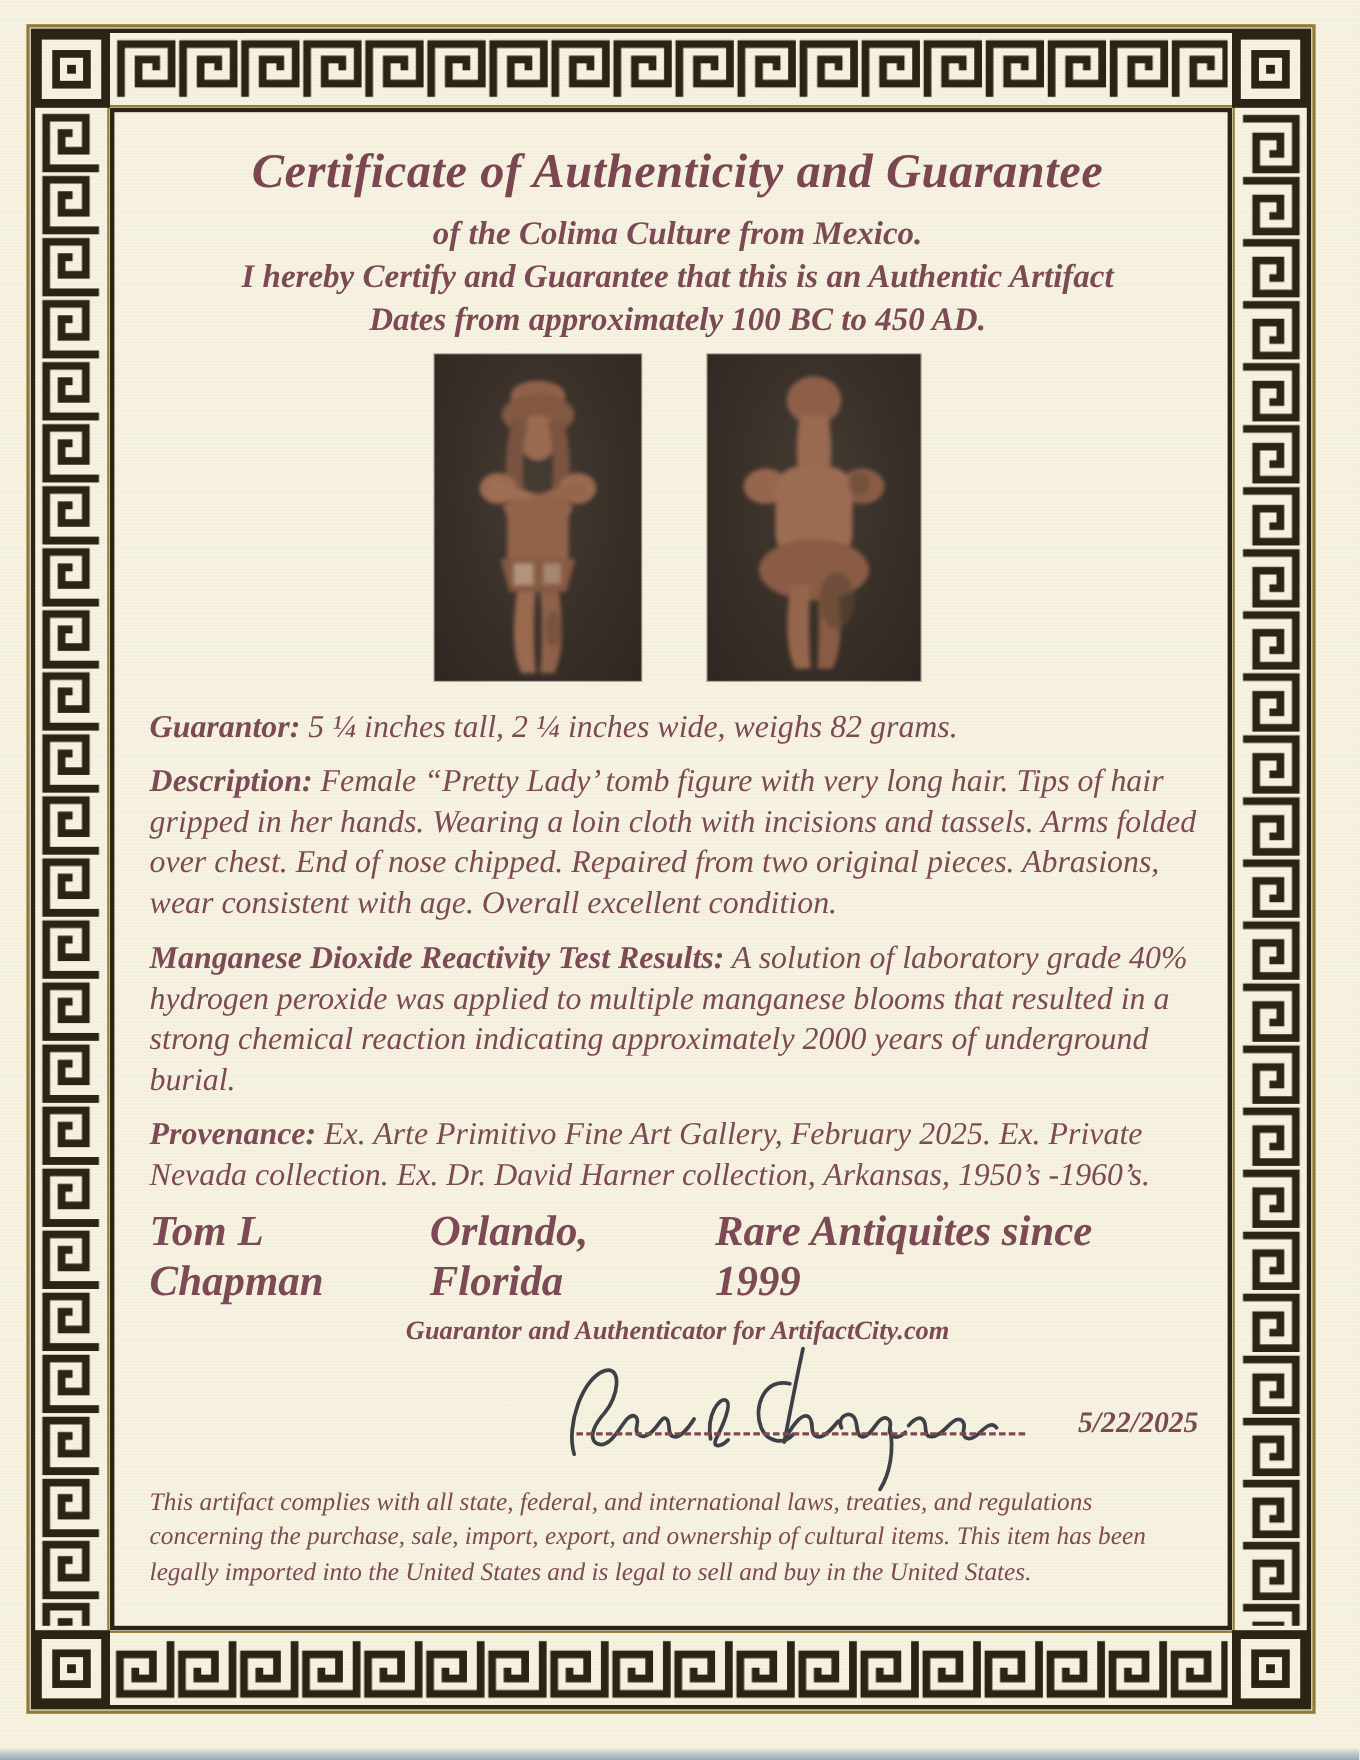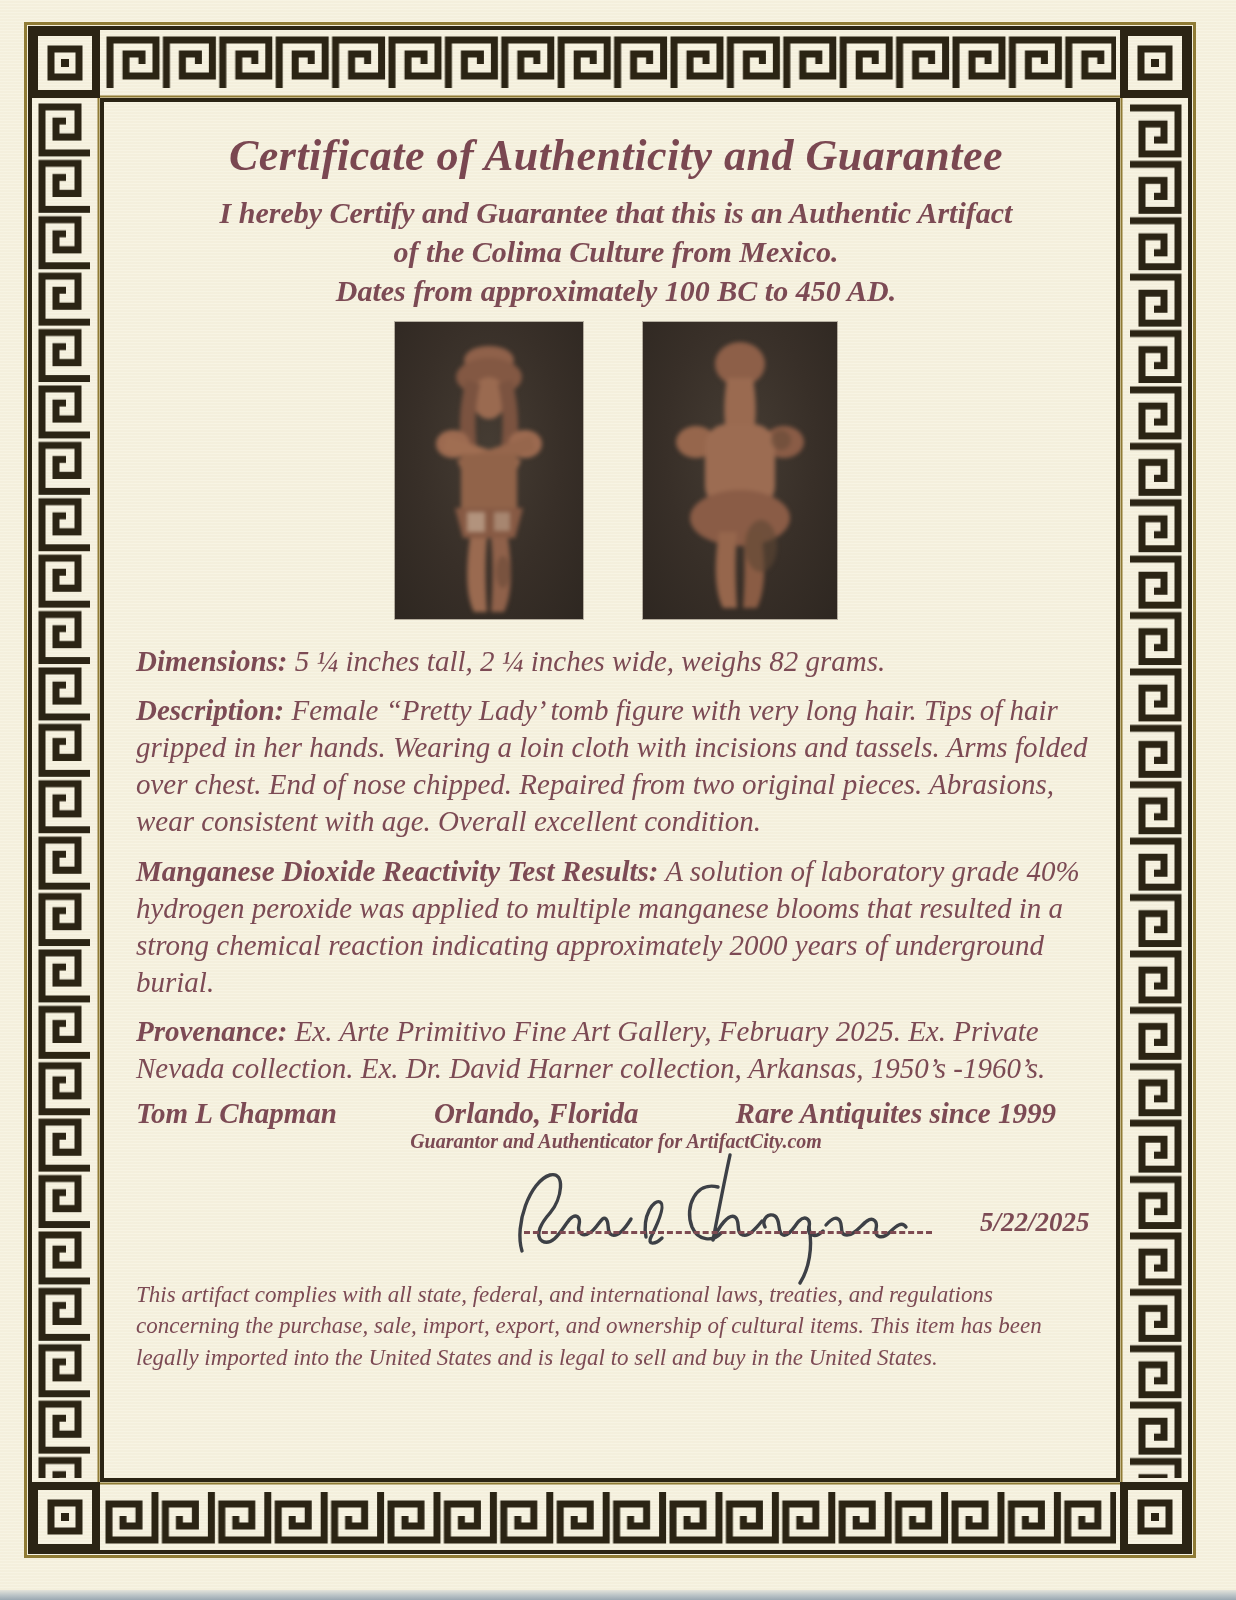--- a/index.html
+++ b/index.html
@@ -34,23 +34,23 @@
   .photo{
     background:radial-gradient(ellipse at 50% 42%, #453c33 0%, #382f28 55%, #2e2721 100%);
     box-shadow:0 0 0 1px rgba(60,50,40,.35);
   }
   .photo svg{display:block;}
   .sec{margin:12px 0 0;font-size:29px;line-height:1.28;text-align:left;}
   .sec-dimensions{margin-top:24px;}
   .sec b{font-weight:bold;}
   .signers{
     margin-top:10px;display:flex;justify-content:space-between;
-    font-size:29px;font-weight:bold;padding-right:40px;
-  }
-  .guarantor{text-align:center;font-size:20px;font-weight:bold;}
+    font-size:39px;font-weight:bold;padding-right:40px;
+  }
+  .guarantor{margin-top:10px;text-align:center;font-size:24px;font-weight:bold;}
   .sig-block{position:relative;height:108px;margin-top:2px;}
   .sig-svg{position:absolute;left:370px;top:-14px;overflow:visible;}
   .sig-line{
     position:absolute;left:388px;top:76px;width:408px;height:0;
     border-top:3px dashed #7d4a52;
   }
   .sig-date{position:absolute;left:844px;top:52px;font-size:27px;font-weight:bold;}
   .disclaimer{margin-top:16px;font-size:23px;line-height:1.36;}
 </style>
 </head>
@@ -104,22 +104,22 @@
       <rect x="23" y="23" width="28" height="28" fill="none" stroke="#2b2414" stroke-width="7"></rect>
       <rect x="33" y="33" width="8" height="8" fill="#2b2414"></rect>
     </g>
   </svg>
 
   <div class="content">
 
     <h1 class="title">Certificate of Authenticity and Guarantee</h1>
 
     <div class="intro">
+      <div>of the Colima Culture from Mexico.</div>
       <div>I hereby Certify and Guarantee that this is an Authentic Artifact</div>
-      <div>of the Colima Culture from Mexico.</div>
       <div>Dates from approximately 100 BC to 450 AD.</div>
     </div>
 
     <div class="photos">
 
       <div class="photo">
         <svg width="188" height="297" viewBox="0 0 188 297">
           <g filter="blur(2px)" style="filter:blur(2px)">
             <ellipse cx="94" cy="38" rx="25" ry="14" fill="#8f614a"></ellipse>
             <ellipse cx="94" cy="55" rx="33" ry="19" fill="#835843"></ellipse>
@@ -152,21 +152,21 @@
             <ellipse cx="97" cy="196" rx="50" ry="28" fill="#8a5c46"></ellipse>
             <path d="M 76 210 C 70 248 73 272 80 286 L 94 286 C 92 256 92 230 94 210 Z" fill="#96664c"></path>
             <path d="M 118 210 C 124 248 121 272 114 286 L 100 286 C 102 256 102 230 100 210 Z" fill="#8a5c44"></path>
             <ellipse cx="118" cy="224" rx="16" ry="26" fill="#5e4634" opacity=".6"></ellipse>
             <ellipse cx="138" cy="118" rx="10" ry="10" fill="#5e4634" opacity=".5"></ellipse>
           </g>
         </svg>
       </div>
     </div>
 
-    <p class="sec sec-dimensions"><b>Dimensions:</b> <span>5 ¼ inches tall, 2 ¼ inches wide, weighs 82 grams.</span></p>
+    <p class="sec sec-dimensions"><b>Guarantor:</b> <span>5 ¼ inches tall, 2 ¼ inches wide, weighs 82 grams.</span></p>
 
     <p class="sec"><b>Description:</b> <span>Female “Pretty Lady’ tomb figure with very long hair. Tips of hair gripped in her hands. Wearing a loin cloth with incisions and tassels. Arms folded over chest. End of nose chipped. Repaired from two original pieces. Abrasions, wear consistent with age. Overall excellent condition.</span></p>
 
     <p class="sec"><b>Manganese Dioxide Reactivity Test Results:</b> <span>A solution of laboratory grade 40% hydrogen peroxide was applied to multiple manganese blooms that resulted in a strong chemical reaction indicating approximately 2000 years of underground burial.</span></p>
 
     <p class="sec"><b>Provenance:</b> <span>Ex. Arte Primitivo Fine Art Gallery, February 2025. Ex. Private Nevada collection. Ex. Dr. David Harner collection, Arkansas, 1950’s -1960’s.</span></p>
 
     <div class="signers">
       <span>Tom L Chapman</span>
       <span>Orlando, Florida</span>

